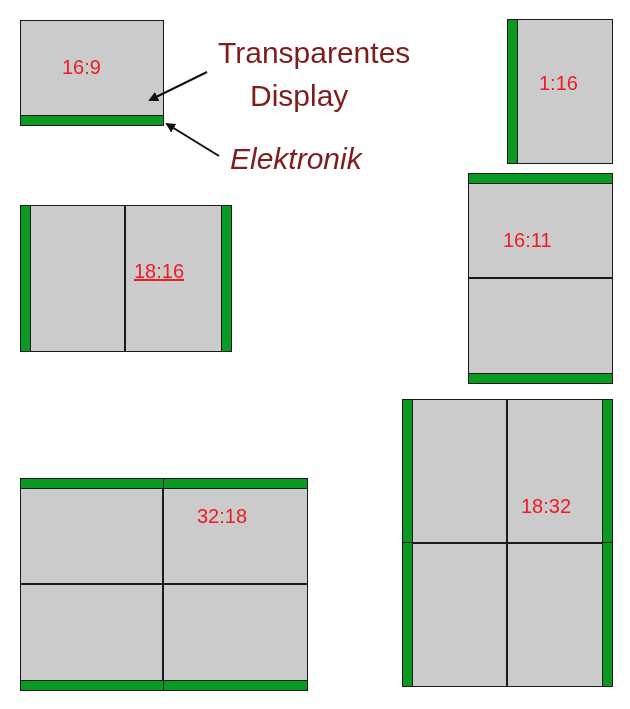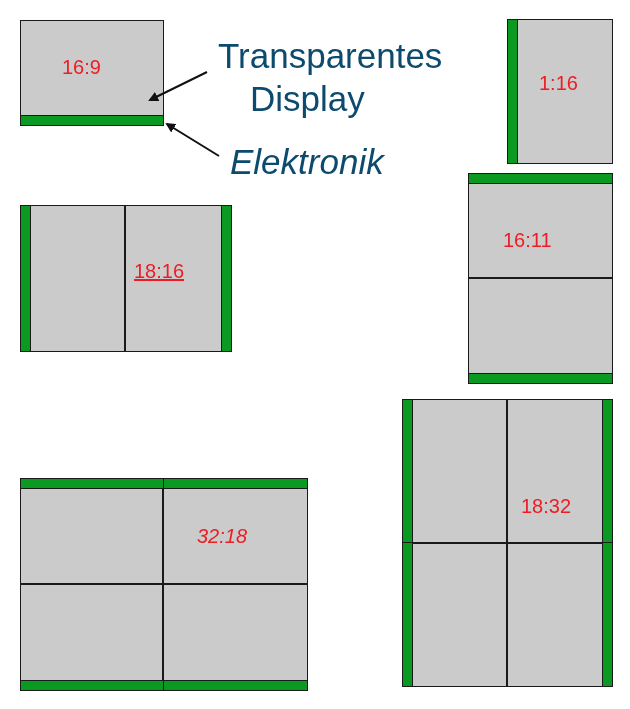--- a/index.html
+++ b/index.html
@@ -5,21 +5,21 @@
     html, body { margin: 0; padding: 0; background: #ffffff; }
     body { width: 630px; height: 709px; position: relative; overflow: hidden;
            font-family: "Liberation Sans", "DejaVu Sans", sans-serif; }
     .panel { position: absolute; box-sizing: border-box; background: #cbcbcb;
              border: 1.5px solid #1a1a1a; }
     .strip { position: absolute; background: #0a9a22; box-sizing: border-box;
              border: 1.5px solid #1a1a1a; }
     .divider { position: absolute; background: #1a1a1a; }
     .ratio { position: absolute; color: #ee1c24; font-size: 20px; line-height: 1;
              white-space: nowrap; }
-    .annot { position: absolute; color: #0c4a6e; font-size: 35px; line-height: 1;
+    .annot { position: absolute; color: #7f1d1d; font-size: 30px; line-height: 1;
              white-space: nowrap; }
     svg.arrows { position: absolute; left: 0; top: 0; }
   </style>
 </head>
 <body>
 
 <div>
   <div class="panel" style="left:20px;top:20px;width:144px;height:106px;"></div>
   <div class="strip" style="left:20px;top:115px;width:144px;height:11px;"></div>
   <div class="ratio" style="left:62px;top:57px;">16:9</div>
@@ -48,21 +48,21 @@
 </div>
 
 <div>
   <div class="panel" style="left:20px;top:478px;width:288px;height:213px;"></div>
   <div class="divider" style="left:162px;top:478px;width:2px;height:213px;"></div>
   <div class="divider" style="left:20px;top:583px;width:288px;height:2px;"></div>
   <div class="strip" style="left:20px;top:478px;width:144px;height:11px;"></div>
   <div class="strip" style="left:163px;top:478px;width:145px;height:11px;"></div>
   <div class="strip" style="left:20px;top:680px;width:144px;height:11px;"></div>
   <div class="strip" style="left:163px;top:680px;width:145px;height:11px;"></div>
-  <div class="ratio" style="left:197px;top:526px;font-style:italic;">32:18</div>
+  <div class="ratio" style="left:197px;top:506px;">32:18</div>
 </div>
 
 <div>
   <div class="panel" style="left:402px;top:399px;width:211px;height:288px;"></div>
   <div class="divider" style="left:506px;top:399px;width:2px;height:288px;"></div>
   <div class="divider" style="left:402px;top:542px;width:211px;height:2px;"></div>
   <div class="strip" style="left:402px;top:399px;width:11px;height:145px;"></div>
   <div class="strip" style="left:402px;top:542px;width:11px;height:145px;"></div>
   <div class="strip" style="left:602px;top:399px;width:11px;height:145px;"></div>
   <div class="strip" style="left:602px;top:542px;width:11px;height:145px;"></div>

